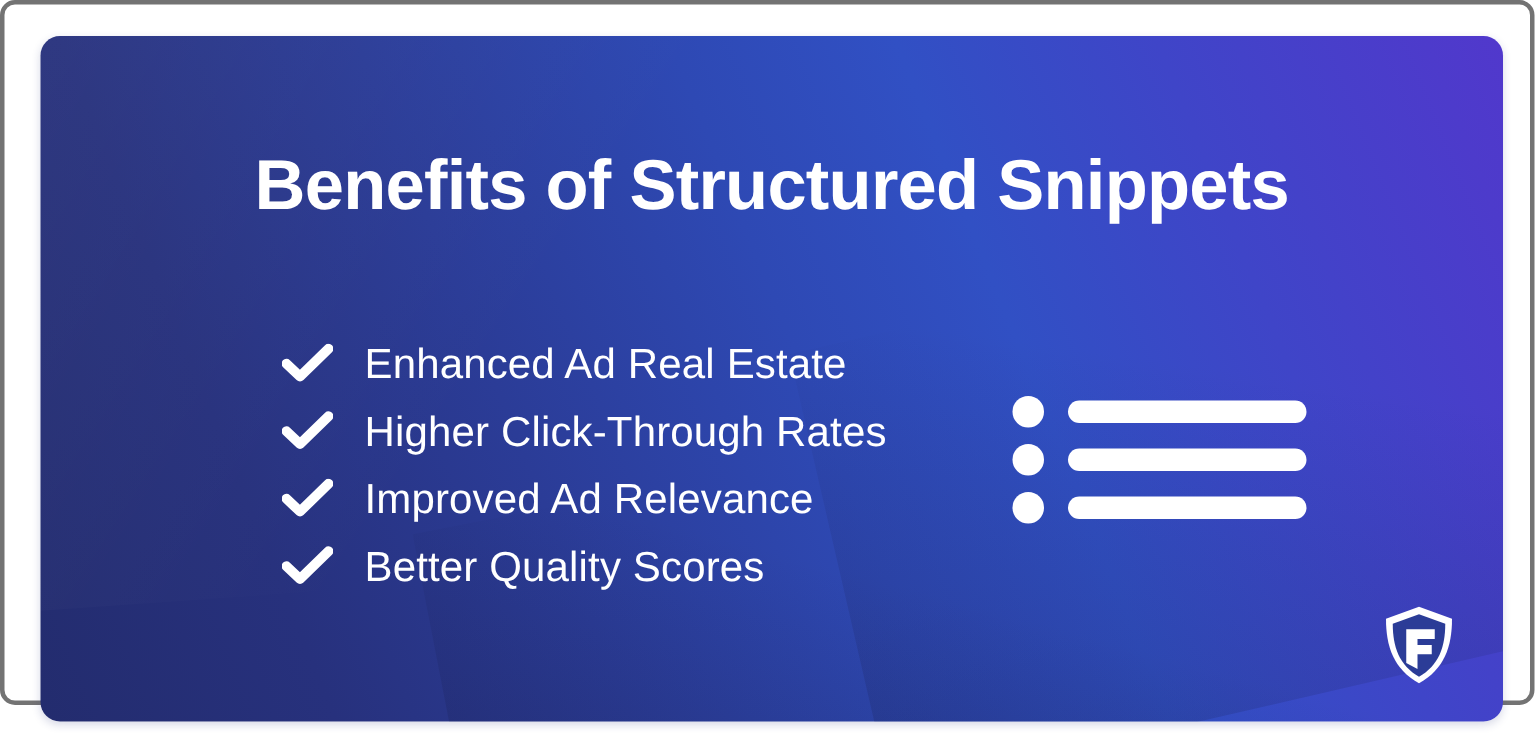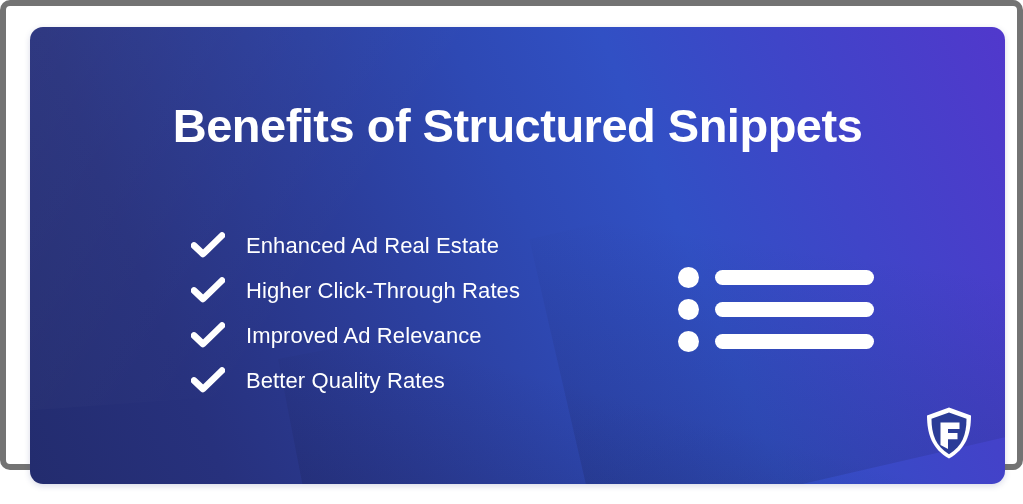--- a/index.html
+++ b/index.html
@@ -12,21 +12,21 @@
     font-family: "Liberation Sans", sans-serif;
     overflow: hidden;
   }
 
   .page-frame {
     position: absolute;
     left: 0; top: 0;
     width: 1023px;
     height: 470px;
     background: #ffffff;
-    border: 6px solid #737373;
+    border: 3px solid #737373;
     border-radius: 10px;
   }
 
   .card {
     position: absolute;
     left: 24px;
     top: 21px;
     width: 975px;
     height: 457px;
     border-radius: 13px;
@@ -111,21 +111,21 @@
   .check-icon {
     width: 34px;
     height: 28px;
     flex: 0 0 34px;
     display: block;
   }
 
   .benefit-label {
     margin-left: 21px;
     color: #ffffff;
-    font-size: 22px;
+    font-size: 28px;
     font-weight: 400;
     letter-spacing: 0.1px;
     white-space: nowrap;
   }
 
   
   .bullet-graphic {
     position: absolute;
     left: 648px;
     top: 234px;
@@ -204,21 +204,21 @@
         </span>
         <span class="benefit-label">Improved Ad Relevance</span>
       </li>
 
       <li class="benefit-item">
         <span class="check-icon-wrap">
           <svg class="check-icon" viewBox="0 0 34 28" xmlns="http://www.w3.org/2000/svg">
             <path d="M3 13.5 L12 22 L31 3.5" fill="none" stroke="#ffffff" stroke-width="6.6" stroke-linecap="round" stroke-linejoin="round"></path>
           </svg>
         </span>
-        <span class="benefit-label">Better Quality Rates</span>
+        <span class="benefit-label">Better Quality Scores</span>
       </li>
 
     </ul>
 
     <div class="bullet-graphic">
       <div class="bullet-row">
         <span class="bullet-dot"></span>
         <span class="bullet-bar"></span>
       </div>
       <div class="bullet-row">

